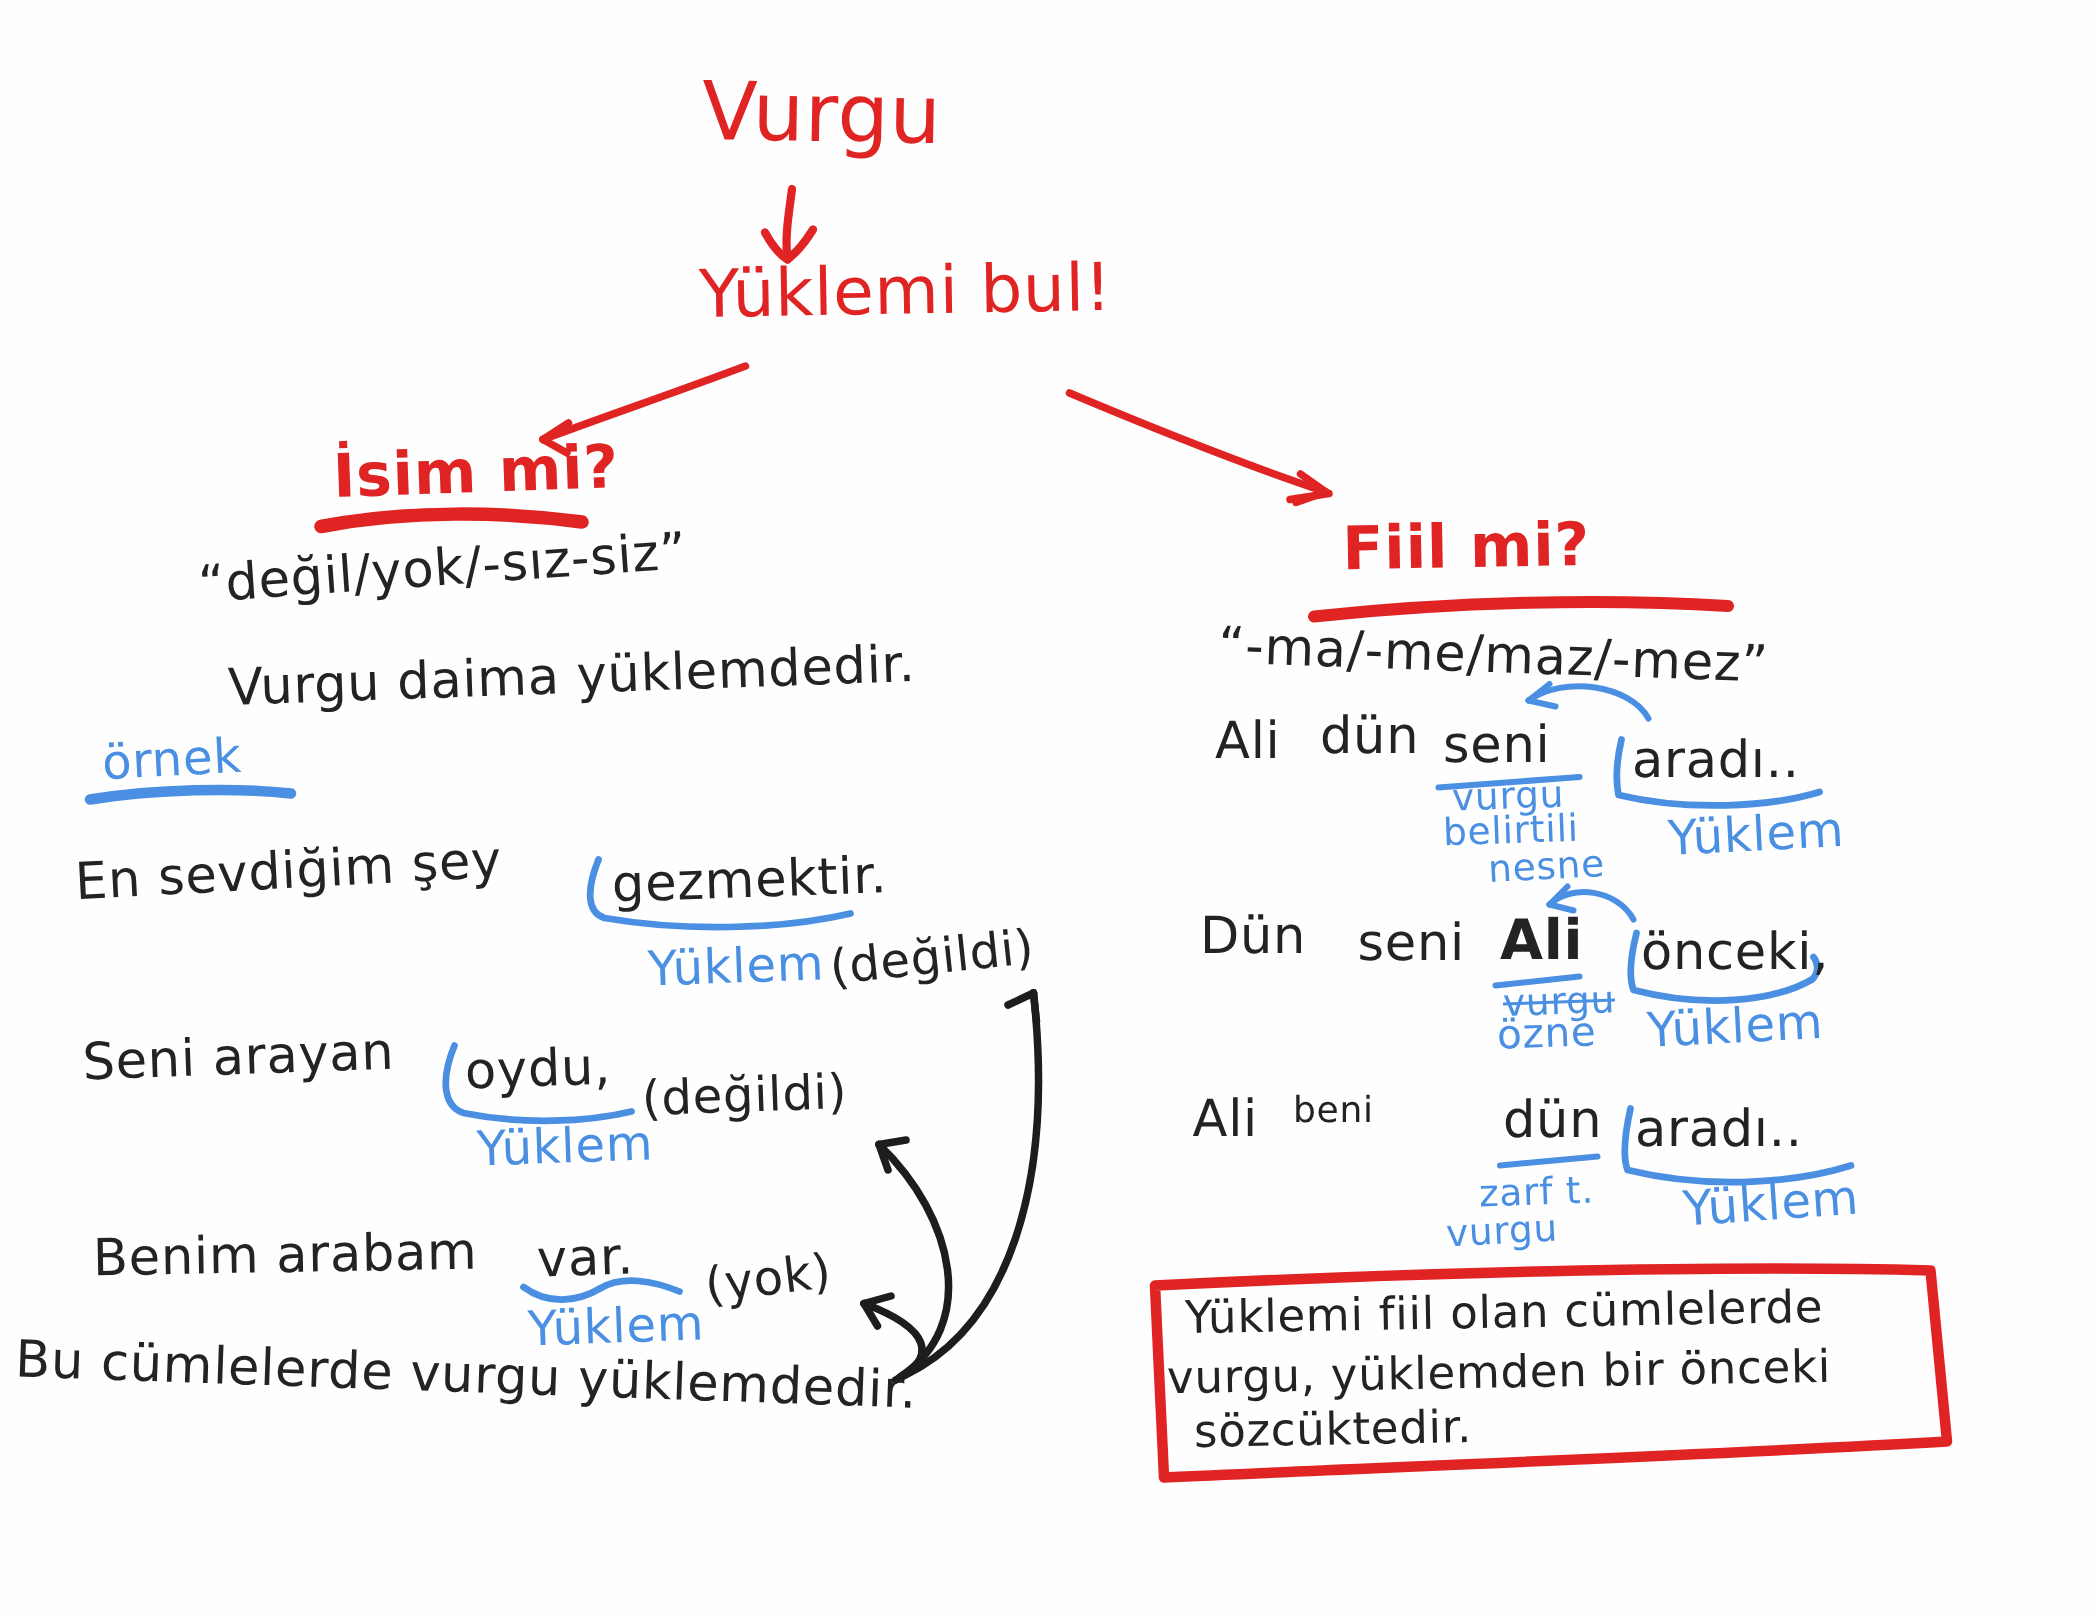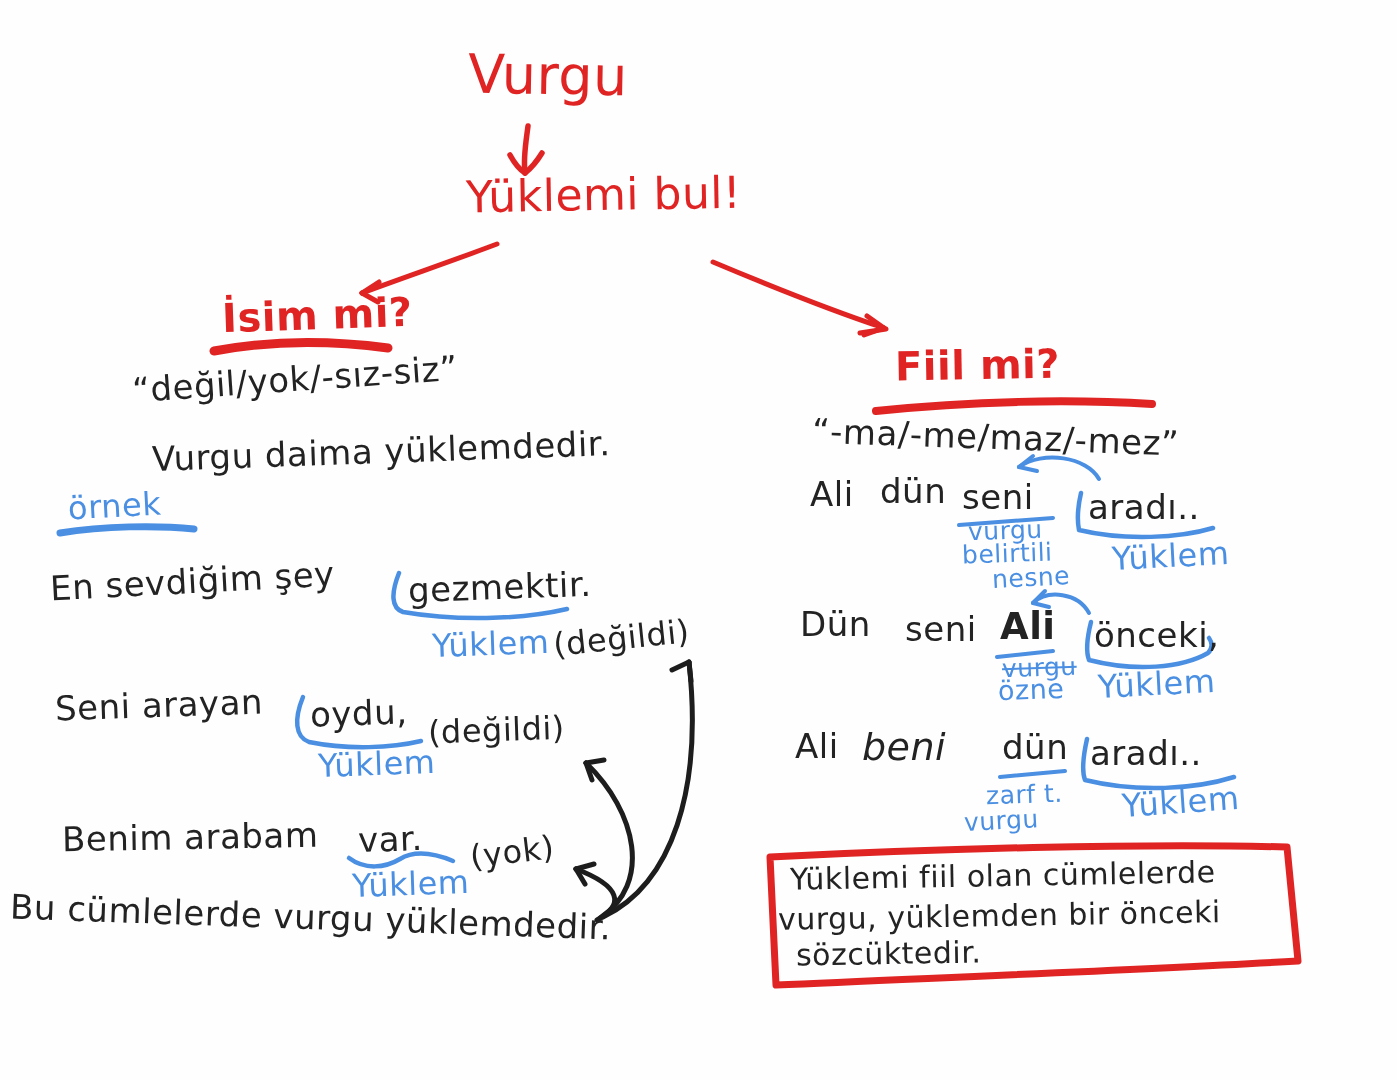--- a/index.html
+++ b/index.html
@@ -124,21 +124,21 @@
 
   <div class="t hw black" style="left:800px;top:607px;font-size:34px;">Dün</div>
   <div class="t hw black" style="left:905px;top:612px;font-size:34px;">seni</div>
   <div class="t hw black" style="left:1000px;top:608px;font-size:37px;font-weight:bold;">Ali</div>
   <div class="t hw black" style="left:1094px;top:618px;font-size:34px;">önceki,</div>
   <div class="t hw blue" style="left:1002px;top:655px;font-size:25px;transform:rotate(-2deg);text-decoration:line-through;">vurgu</div>
   <div class="t hw blue" style="left:998px;top:676px;font-size:27px;transform:rotate(-2deg);">özne</div>
   <div class="t hw blue" style="left:1098px;top:668px;font-size:32px;transform:rotate(-3deg);">Yüklem</div>
 
   <div class="t hw black" style="left:795px;top:729px;font-size:34px;">Ali</div>
-  <div class="t hw black" style="left:862px;top:728px;font-size:38px;font-style:italic;">beni</div>
+  <div class="t hw black" style="left:862px;top:728px;font-size:24px;">beni</div>
   <div class="t hw black" style="left:1002px;top:730px;font-size:34px;">dün</div>
   <div class="t hw black" style="left:1090px;top:736px;font-size:34px;">aradı..</div>
   <div class="t hw blue" style="left:986px;top:782px;font-size:25px;transform:rotate(-2deg);">zarf t.</div>
   <div class="t hw blue" style="left:964px;top:808px;font-size:25px;transform:rotate(-3deg);">vurgu</div>
   <div class="t hw blue" style="left:1122px;top:786px;font-size:32px;transform:rotate(-4deg);">Yüklem</div>
 
   <div class="t hw black" style="left:790px;top:860px;font-size:30px;transform:rotate(-1deg);">Yüklemi fiil olan cümlelerde</div>
   <div class="t hw black" style="left:778px;top:900px;font-size:30px;transform:rotate(-1deg);">vurgu, yüklemden bir önceki</div>
   <div class="t hw black" style="left:796px;top:938px;font-size:30px;transform:rotate(-1deg);">sözcüktedir.</div>
 

